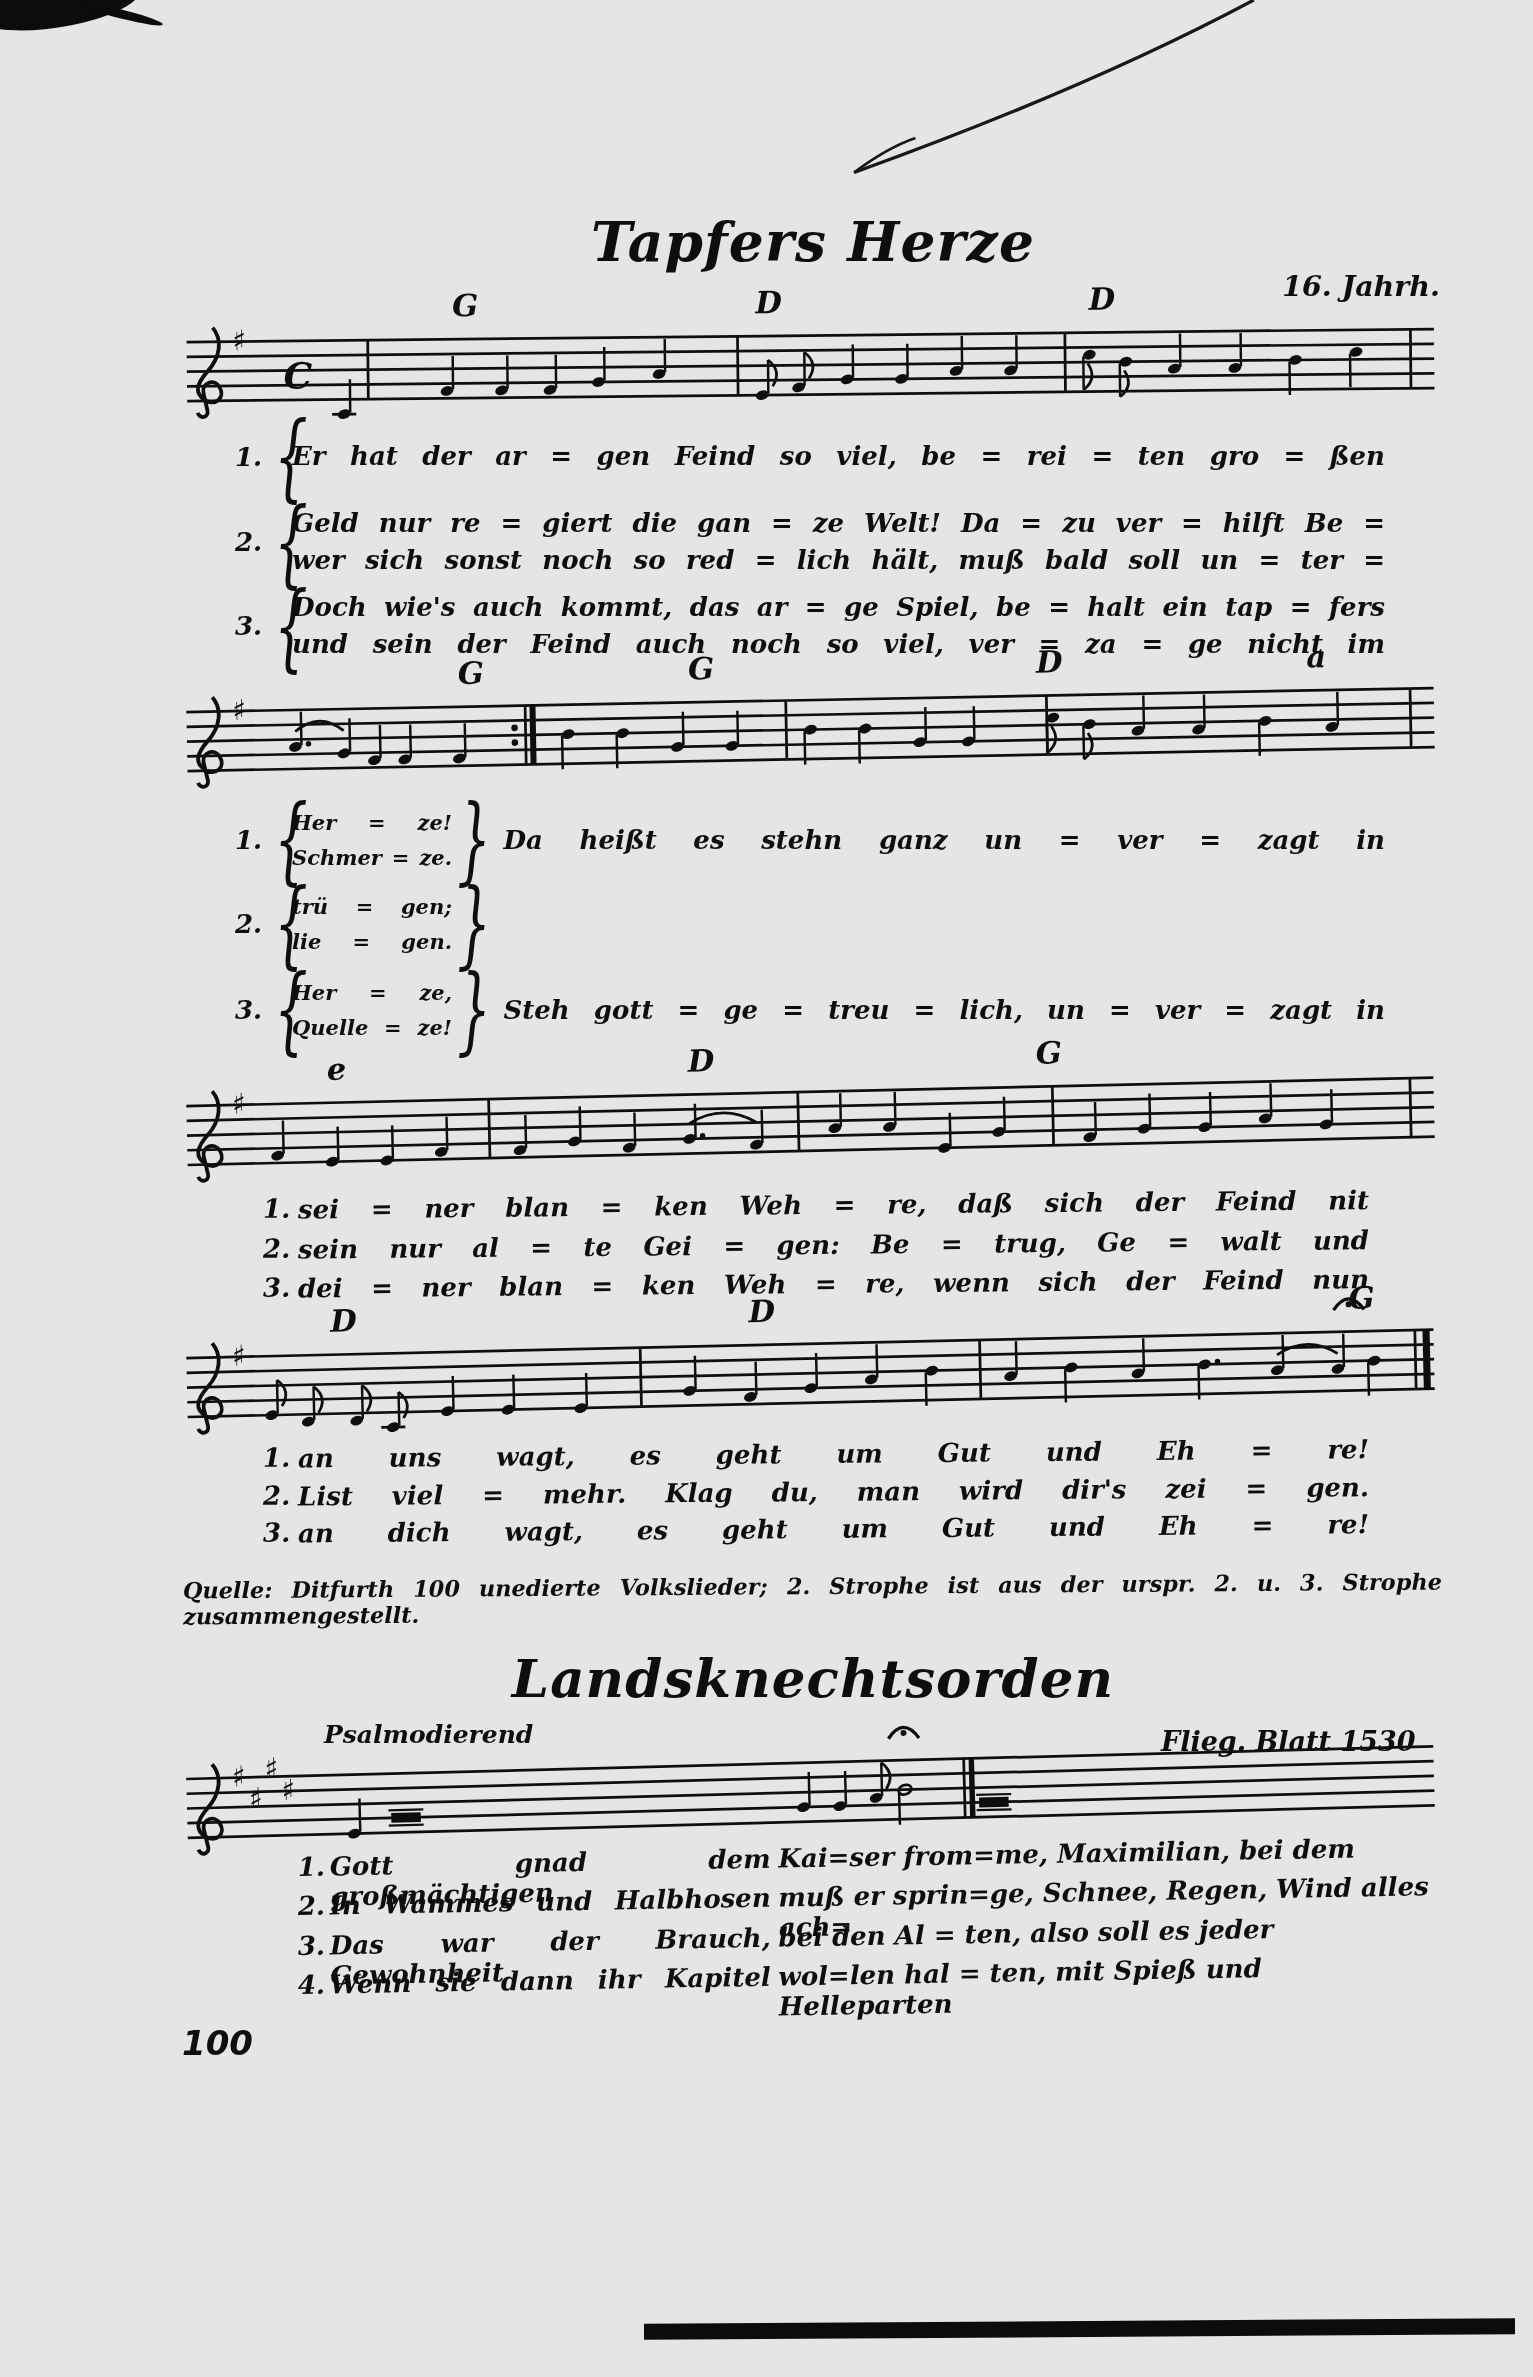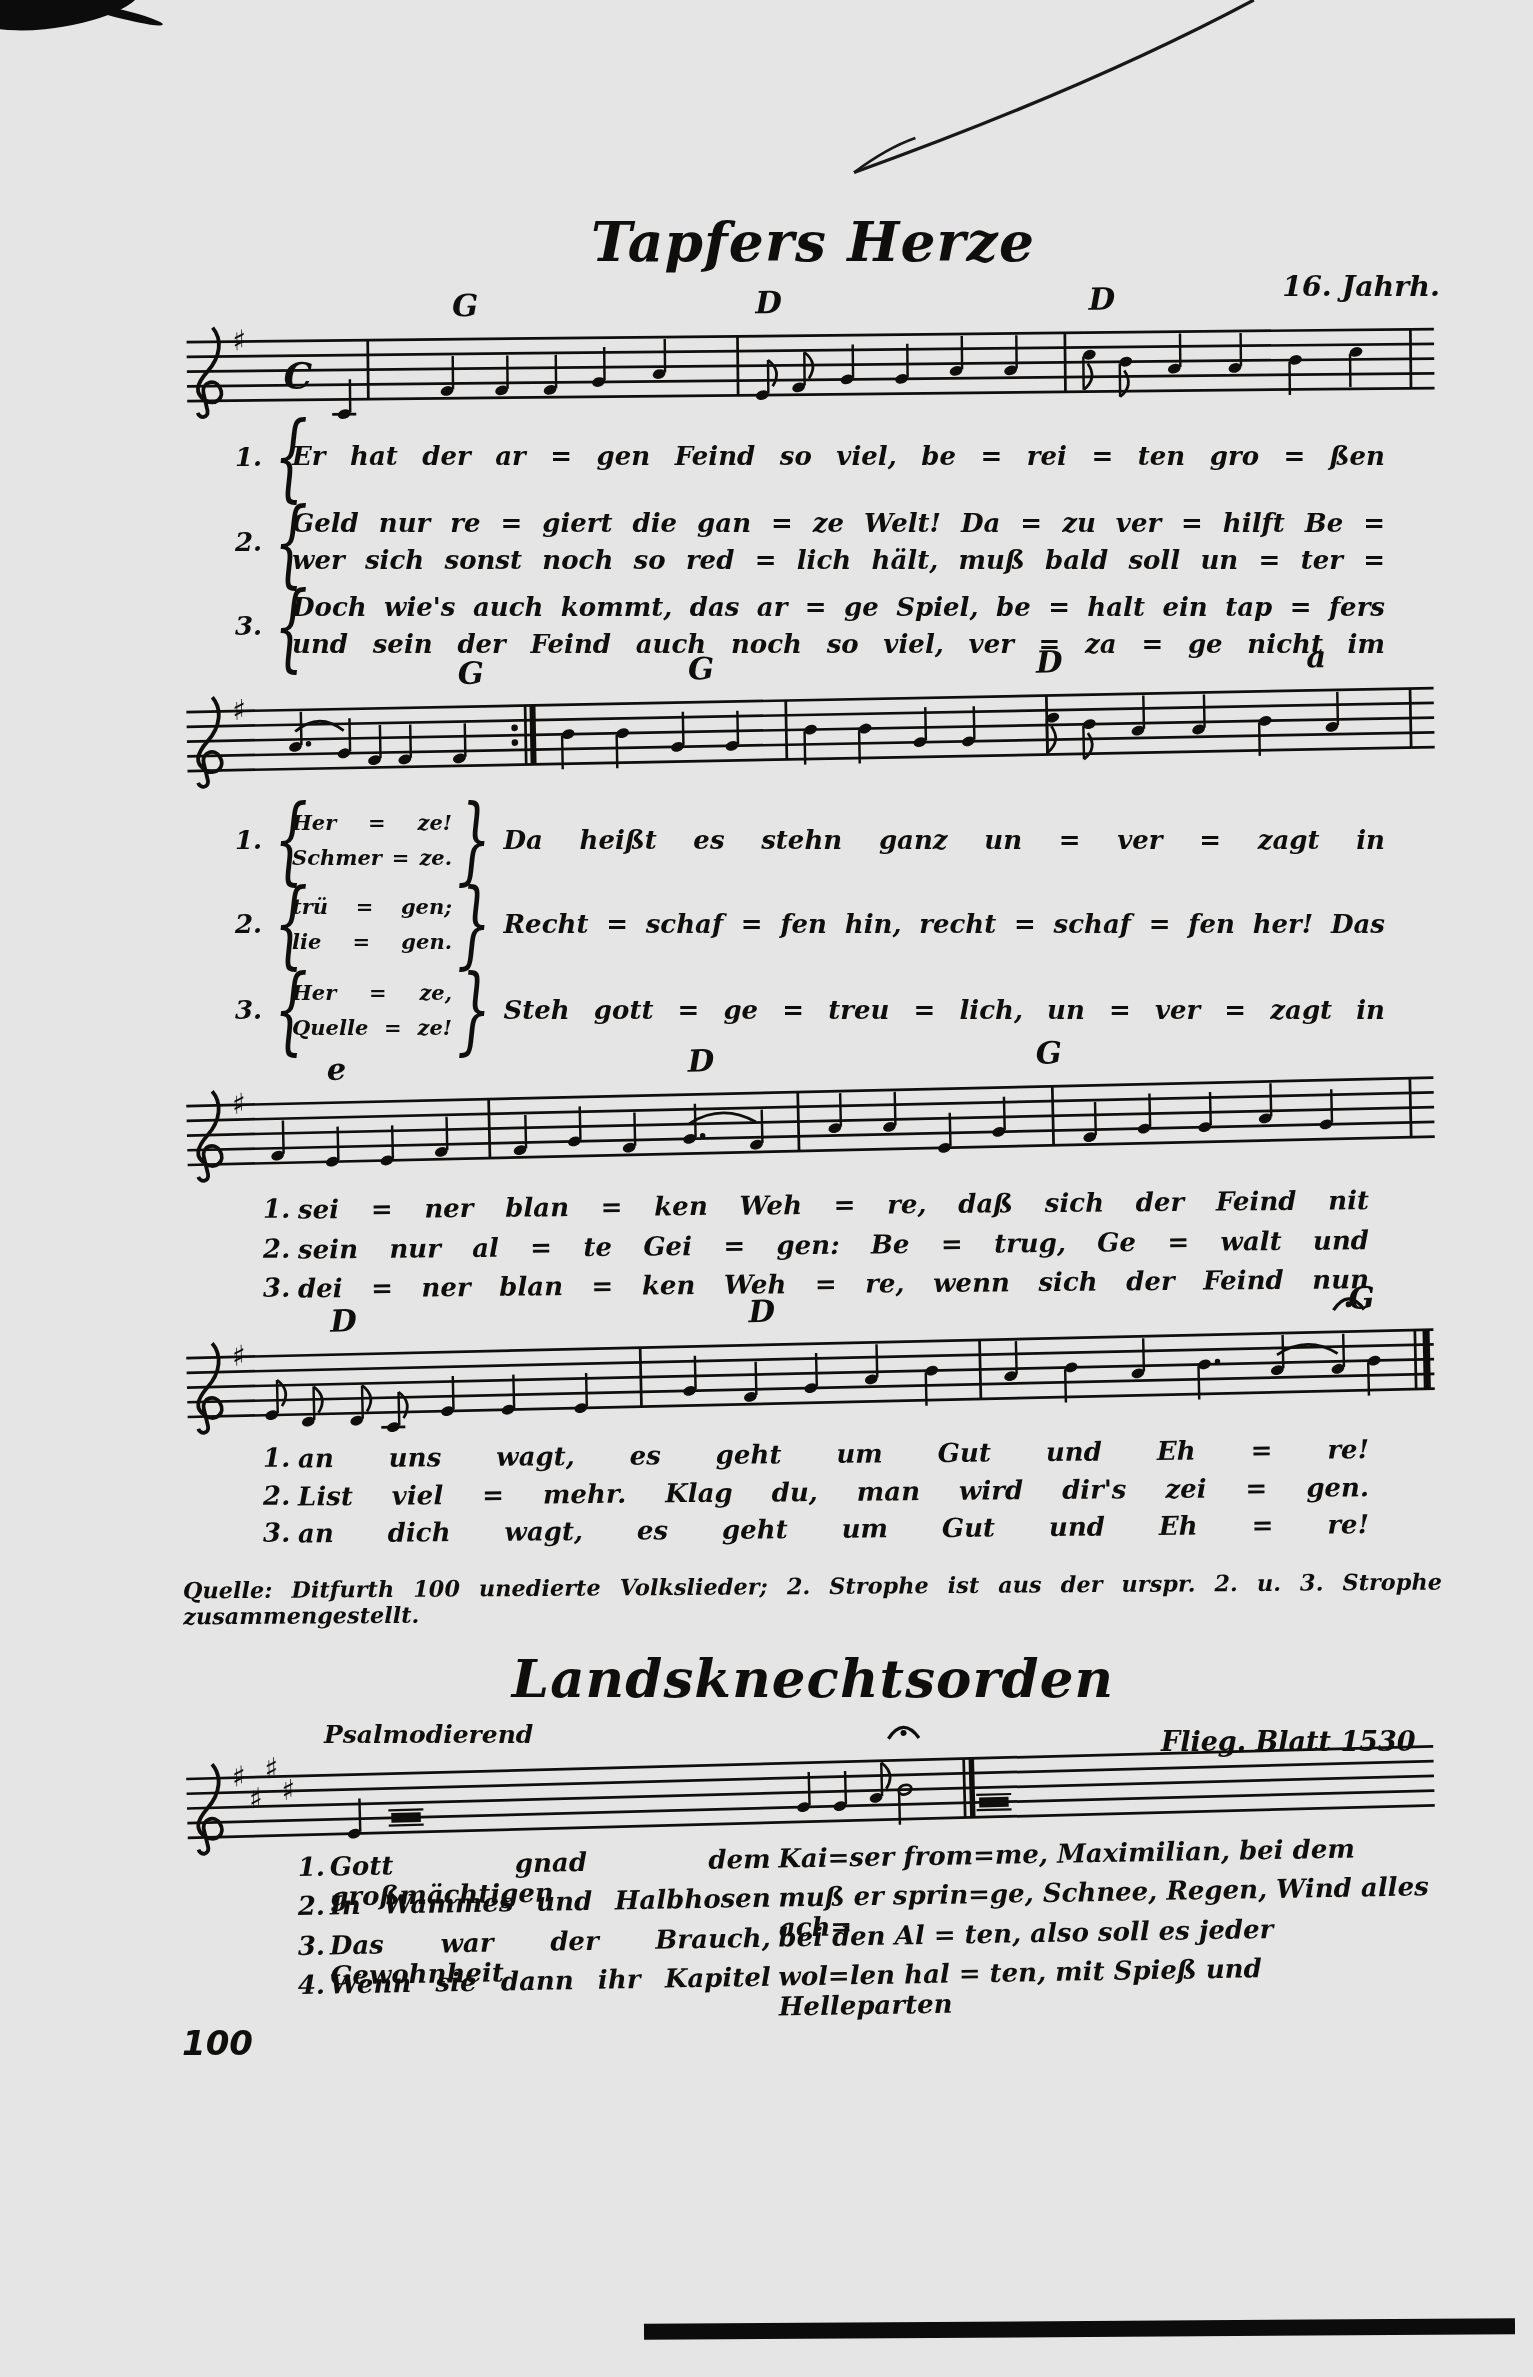--- a/index.html
+++ b/index.html
@@ -326,21 +326,20 @@
     <div class="cont just">Da heißt es stehn ganz un = ver = zagt in</div>
   </div>
   <div class="vrow" style="top:888px;">
     <div class="vnum">2.</div>
     <div class="brace">{</div>
     <div class="pair">
       <div class="pline just">trü = gen;</div>
       <div class="pline just">lie = gen.</div>
     </div>
     <div class="brace">}</div>
-    <div class="cont just">Recht = schaf = fen hin, recht = schaf = fen her! Das</div>
   </div>
   <div class="vrow" style="top:974px;">
     <div class="vnum">3.</div>
     <div class="brace">{</div>
     <div class="pair">
       <div class="pline just">Her = ze,</div>
       <div class="pline just">Quelle = ze!</div>
     </div>
     <div class="brace">}</div>
     <div class="cont just">Steh gott = ge = treu = lich, un = ver = zagt in</div>

